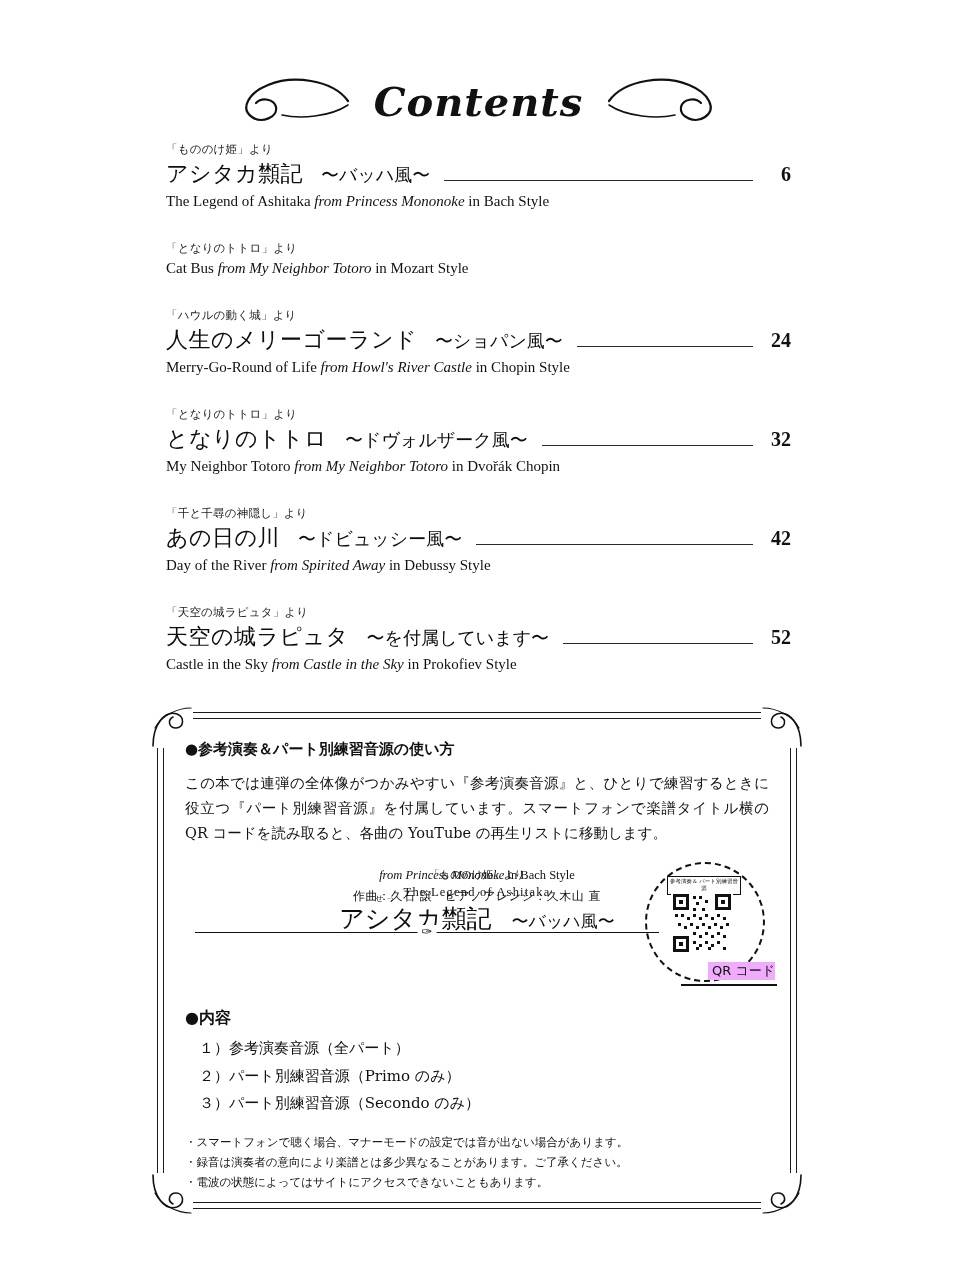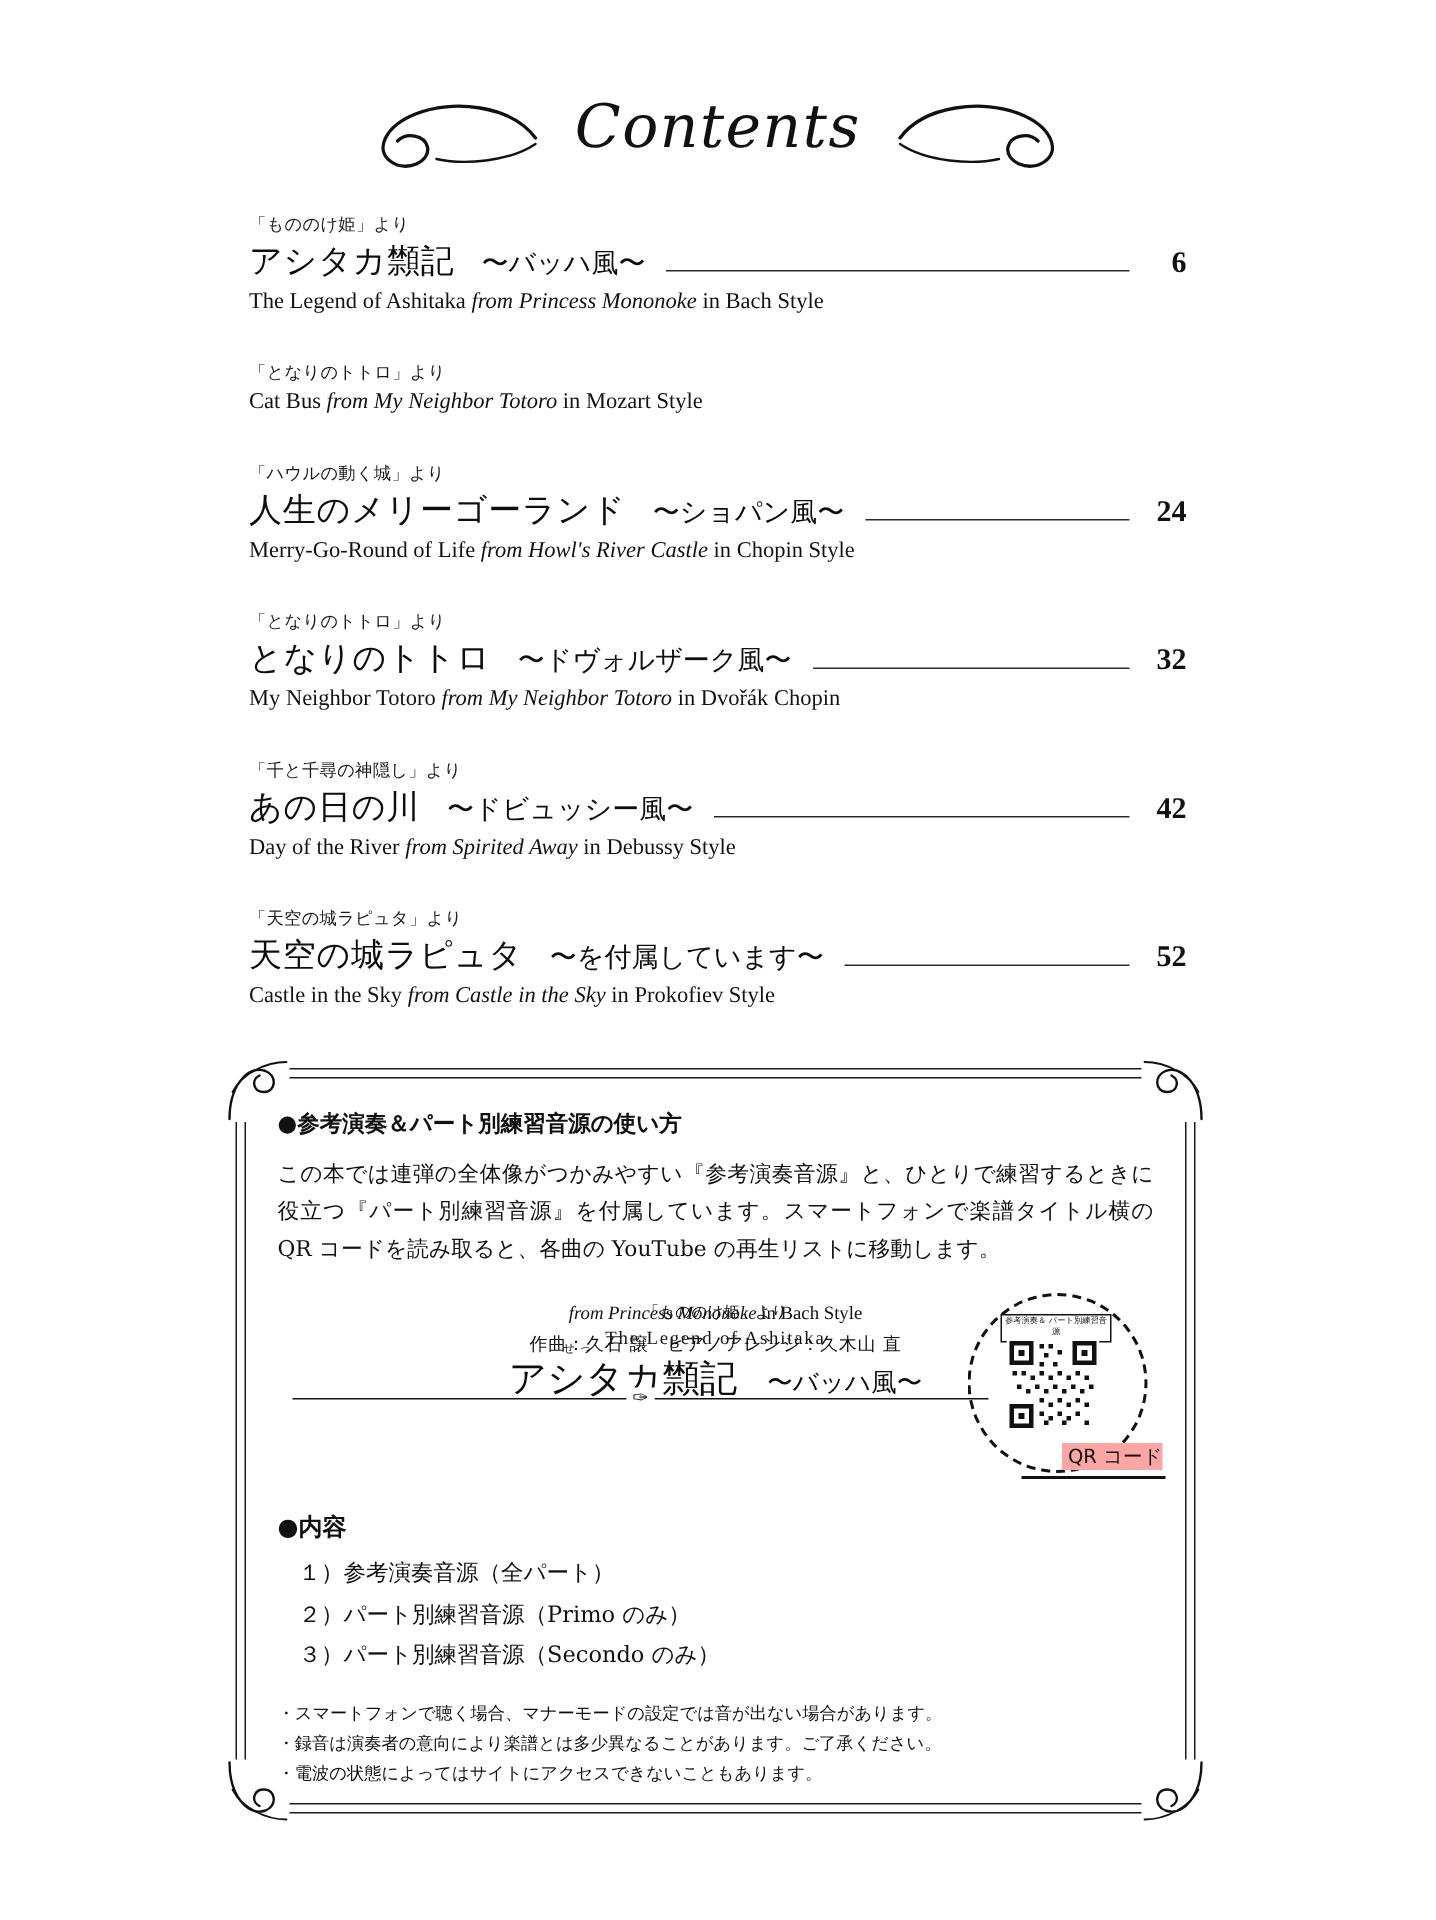--- a/index.html
+++ b/index.html
@@ -17,23 +17,24 @@
   }
 
   
   .header {
     position: absolute;
     top: 62px;
     left: 0;
     width: 957px;
     height: 78px;
     display: flex;
-    align-items: flex-start;
+    align-items: center;
     justify-content: center;
     gap: 22px;
+    font-weight: bold;
   }
   .contents-title {
     font-family: "DejaVu Serif", serif;
     font-size: 40px;
     font-style: italic;
     letter-spacing: 1px;
     color: #111;
     white-space: nowrap;
   }
   .flourish {
@@ -274,21 +275,21 @@
     border: 0.6px solid #111;
     padding: 1px 0;
   }
   .qr-label {
     position: absolute;
     right: -10px;
     bottom: 2px;
     font-family: "DejaVu Sans", sans-serif;
     font-size: 13px;
     color: #111;
-    background: #fca5a5;
+    background: #f0abfc;
     padding-left: 4px;
   }
   .qr-underline {
     position: absolute;
     right: -12px;
     bottom: -4px;
     width: 96px;
     border-top: 2px solid #111;
   }
 

